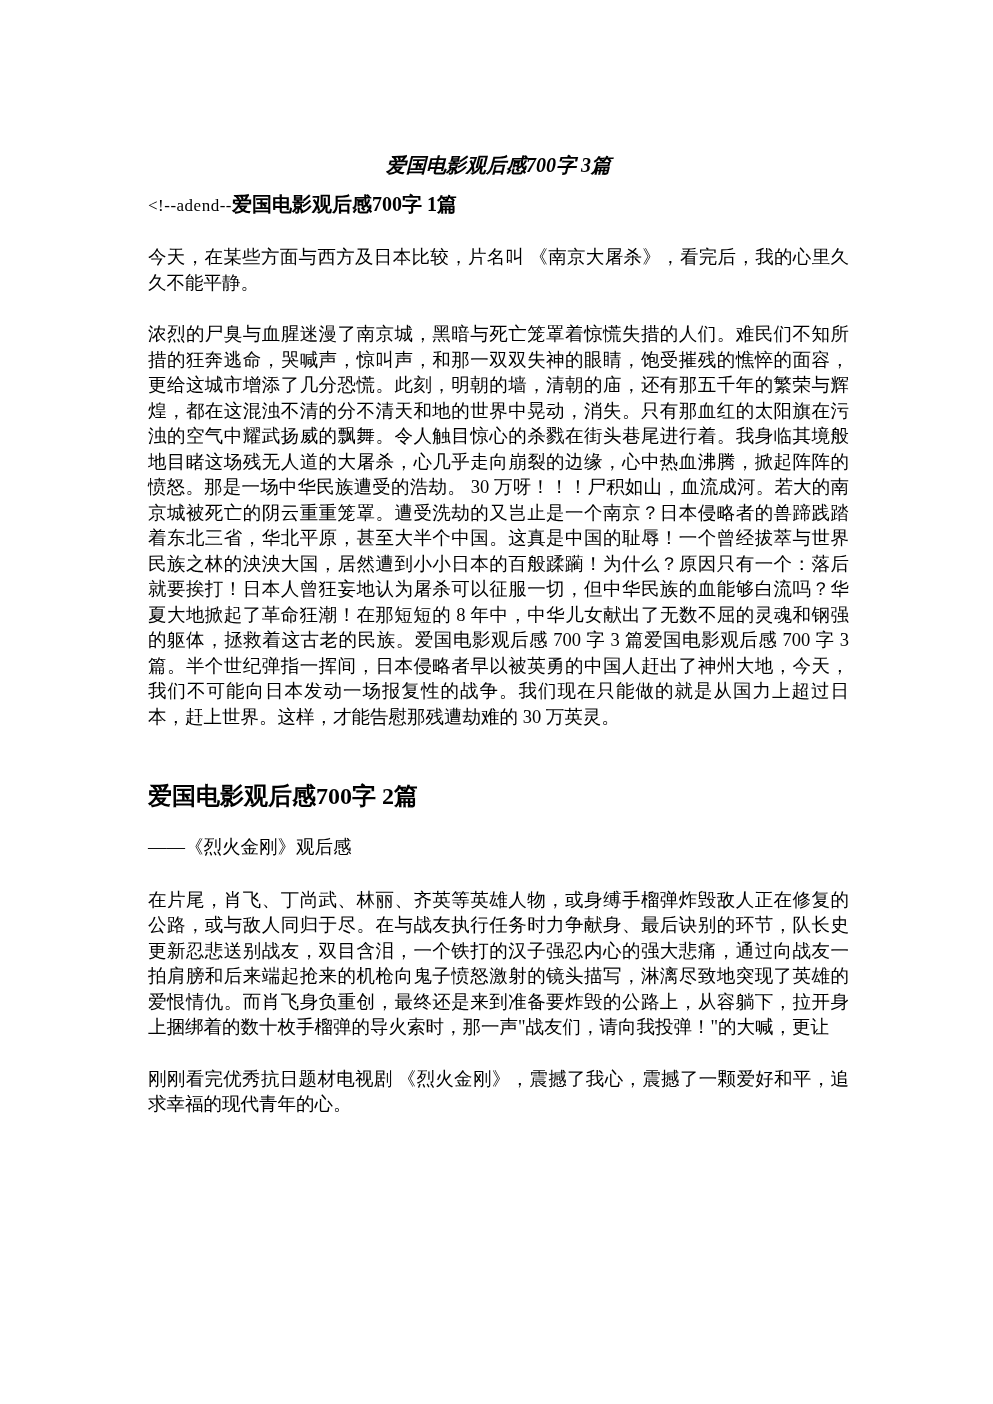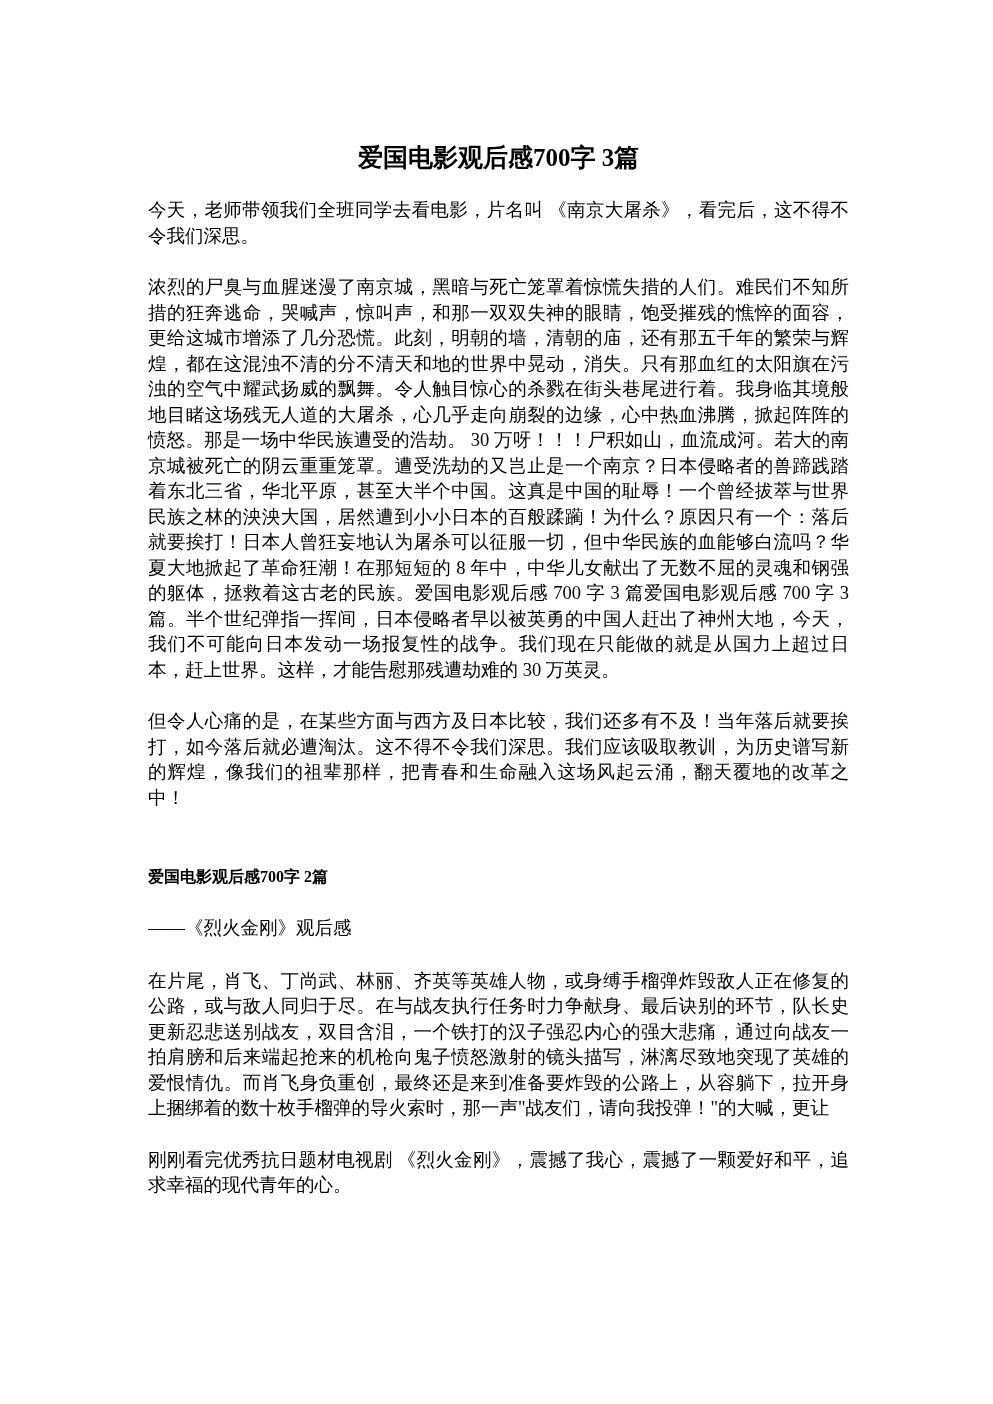--- a/index.html
+++ b/index.html
@@ -17,25 +17,26 @@
     line-height: 25.5px;
   }
   .page {
     box-sizing: border-box;
     width: 993px;
     min-height: 1404px;
     padding: 135px 144px 80px 148px;
     background: #ffffff;
   }
   .doc-title {
-    font-size: 25px;
+    font-size: 20px;
     line-height: 28px;
     font-weight: bold;
     text-align: center;
-    margin: 9px 0 12px 0;
+    margin: 16px 0 12px 0;
+    font-style: italic;
   }
   .part-heading-line {
     margin: 0;
     line-height: 27px;
   }
   .marker {
     font-size: 17px;
     font-weight: normal;
     letter-spacing: 0.5px;
   }
@@ -44,40 +45,40 @@
     font-weight: bold;
   }
   .subtitle {
     margin: 27px 0;
   }
   .body-para {
     margin: 26px 0;
     text-align: justify;
   }
   .section-heading {
-    font-size: 16px;
+    font-size: 24px;
     line-height: 24px;
     font-weight: bold;
     margin: 54px 0 26px 0;
   }
 </style>
 </head>
 <body>
 
 <main class="page">
 
   <h1 class="doc-title">爱国电影观后感700字 3篇</h1>
 
+  <p class="part-heading-line"><span class="marker">&lt;!--adend--</span><span class="heading-bold">爱国电影观后感700字 1篇</span></p>
 
 
-  <p class="body-para">今天，老师带领我们全班同学去看电影，片名叫 《南京大屠杀》，看完后，这不得不令我们深思。</p>
+  <p class="body-para">今天，在某些方面与西方及日本比较，片名叫 《南京大屠杀》，看完后，我的心里久久不能平静。</p>
 
   <p class="body-para">浓烈的尸臭与血腥迷漫了南京城，黑暗与死亡笼罩着惊慌失措的人们。难民们不知所措的狂奔逃命，哭喊声，惊叫声，和那一双双失神的眼睛，饱受摧残的憔悴的面容，更给这城市增添了几分恐慌。此刻，明朝的墙，清朝的庙，还有那五千年的繁荣与辉煌，都在这混浊不清的分不清天和地的世界中晃动，消失。只有那血红的太阳旗在污浊的空气中耀武扬威的飘舞。令人触目惊心的杀戮在街头巷尾进行着。我身临其境般地目睹这场残无人道的大屠杀，心几乎走向崩裂的边缘，心中热血沸腾，掀起阵阵的愤怒。那是一场中华民族遭受的浩劫。 30 万呀！！！尸积如山，血流成河。若大的南京城被死亡的阴云重重笼罩。遭受洗劫的又岂止是一个南京？日本侵略者的兽蹄践踏着东北三省，华北平原，甚至大半个中国。这真是中国的耻辱！一个曾经拔萃与世界民族之林的泱泱大国，居然遭到小小日本的百般蹂躏！为什么？原因只有一个：落后就要挨打！日本人曾狂妄地认为屠杀可以征服一切，但中华民族的血能够白流吗？华夏大地掀起了革命狂潮！在那短短的 8 年中，中华儿女献出了无数不屈的灵魂和钢强的躯体，拯救着这古老的民族。爱国电影观后感 700 字 3 篇爱国电影观后感 700 字 3 篇。半个世纪弹指一挥间，日本侵略者早以被英勇的中国人赶出了神州大地，今天，我们不可能向日本发动一场报复性的战争。我们现在只能做的就是从国力上超过日本，赶上世界。这样，才能告慰那残遭劫难的 30 万英灵。</p>
 
-  <p class="body-para">但令人心痛的是，在某些方面与西方及日本比较，我们还多有不及！当年落后就要挨打，如今落后就必遭淘汰。这不得不令我们深思。我们应该吸取教训，为历史谱写新的辉煌，像我们的祖辈那样，把青春和生命融入这场风起云涌，翻天覆地的改革之中！</p>
 
   <h2 class="section-heading">爱国电影观后感700字 2篇</h2>
 
   <p class="subtitle">——《烈火金刚》观后感</p>
 
   <p class="body-para">在片尾，肖飞、丁尚武、林丽、齐英等英雄人物，或身缚手榴弹炸毁敌人正在修复的公路，或与敌人同归于尽。在与战友执行任务时力争献身、最后诀别的环节，队长史更新忍悲送别战友，双目含泪，一个铁打的汉子强忍内心的强大悲痛，通过向战友一拍肩膀和后来端起抢来的机枪向鬼子愤怒激射的镜头描写，淋漓尽致地突现了英雄的爱恨情仇。而肖飞身负重创，最终还是来到准备要炸毁的公路上，从容躺下，拉开身上捆绑着的数十枚手榴弹的导火索时，那一声"战友们，请向我投弹！"的大喊，更让</p>
 
   <p class="body-para">刚刚看完优秀抗日题材电视剧 《烈火金刚》，震撼了我心，震撼了一颗爱好和平，追求幸福的现代青年的心。</p>
 
 </main>

